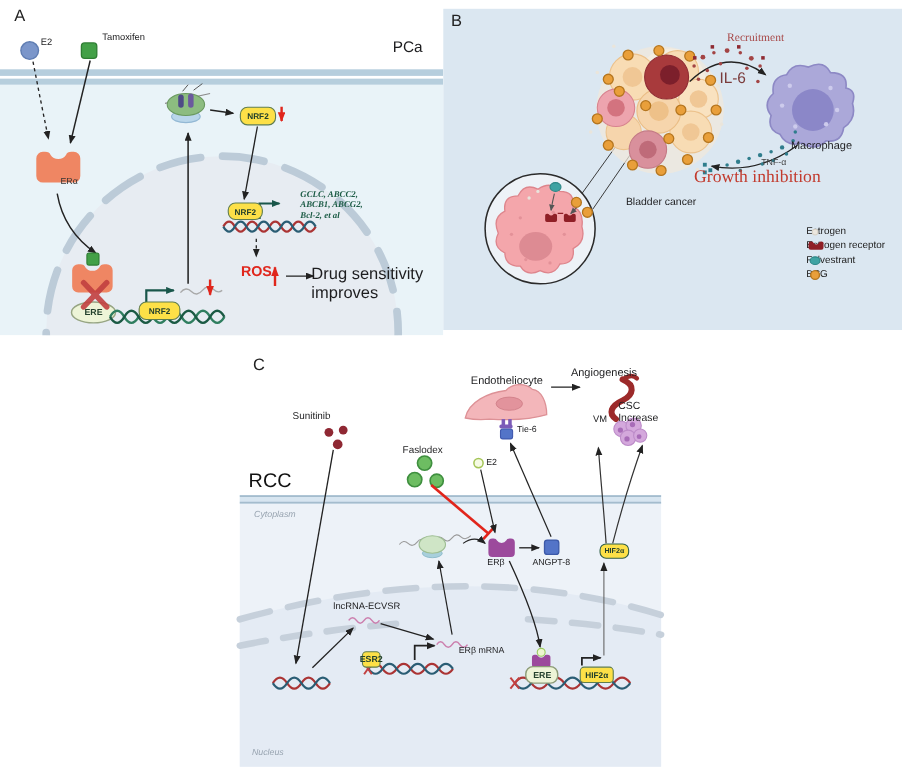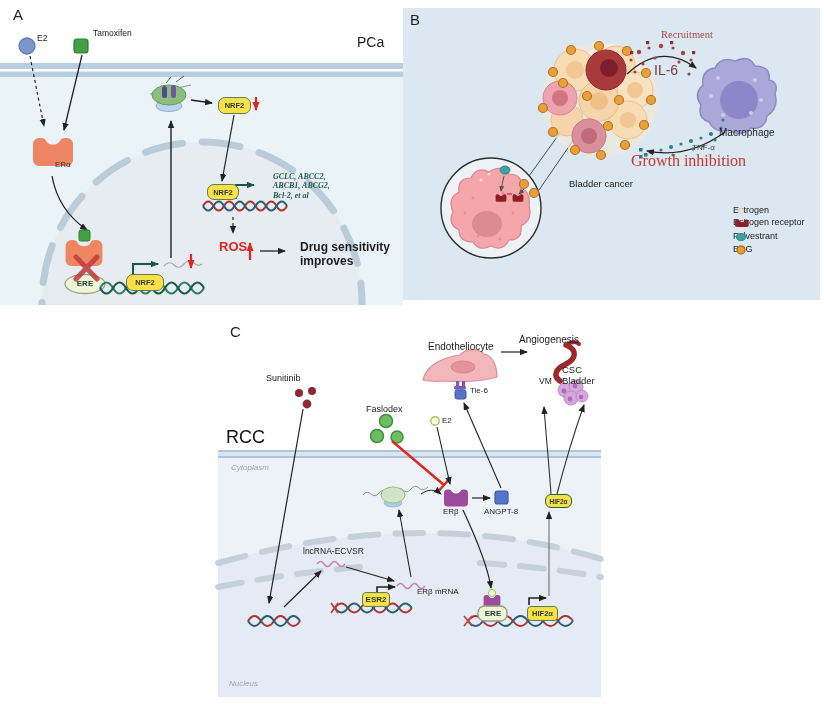--- a/index.html
+++ b/index.html
@@ -104,21 +104,21 @@
     <div class="t" style="left:357px;top:34px;font-size:14px">PCa</div>
     <div class="t" style="left:55px;top:160px;font-size:8px;color:#333">ERα</div>
     <div class="gbox" style="left:218px;top:97px;width:33px;height:17px;font-size:7.5px">NRF2</div>
     <div class="gbox" style="left:126px;top:274px;width:38px;height:17px;font-size:7.5px">NRF2</div>
     <div class="gbox" style="left:207px;top:184px;width:32px;height:16px;font-size:7.5px">NRF2</div>
     <div class="clearbox" style="left:68px;top:276px;width:34px;height:15px;font-size:8px">ERE</div>
     <div class="t genes pre" style="left:273px;top:172px">GCLC, ABCC2,
 ABCB1, ABCG2,
 Bcl-2, et al</div>
     <div class="t" style="left:219px;top:240px;font-size:13px;font-weight:bold;color:#e0261c">ROS</div>
-    <div class="t pre" style="left:300px;top:241px;font-size:12px;font-weight:bold">Drug sensitivity
+    <div class="t pre" style="left:283px;top:241px;font-size:15px;font-weight:normal">Drug sensitivity
 improves</div>
   </div>
 
   <div class="panel" style="left:403px;top:8px;width:417px;height:292px;background:#dbe7f1">
     <svg width="417" height="292" viewBox="0 0 417 292">
       <defs>
         <marker id="bB" markerUnits="userSpaceOnUse" markerWidth="9" markerHeight="8" refX="7" refY="3.2" orient="auto">
             <path d="M0,0 L8,3.2 L0,6.4 Z" fill="#222"></path>
           </marker>
         <marker id="bS" markerUnits="userSpaceOnUse" markerWidth="7" markerHeight="6" refX="5" refY="2.5" orient="auto">
@@ -407,24 +407,24 @@
     <div class="t" style="left:226px;top:122px;font-size:18px;font-weight:500;color:#111">RCC</div>
     <div class="t ital" style="left:231px;top:158px">Cytoplasm</div>
     <div class="t ital" style="left:229px;top:374px">Nucleus</div>
     <div class="t" style="left:366px;top:99px;font-size:9px">Faslodex</div>
     <div class="t" style="left:442px;top:111px;font-size:8px">E2</div>
     <div class="t" style="left:428px;top:36px;font-size:10px">Endotheliocyte</div>
     <div class="t" style="left:470px;top:81px;font-size:8px">Tie-6</div>
     <div class="t" style="left:519px;top:29px;font-size:10px">Angiogenesis</div>
     <div class="t" style="left:539px;top:72px;font-size:8.5px">VM</div>
     <div class="t pre" style="left:562px;top:60px;font-size:9.5px">CSC
-Bladder</div>
+Increase</div>
     <div class="t" style="left:443px;top:202px;font-size:8px">ERβ</div>
     <div class="t" style="left:484px;top:202px;font-size:8px">ANGPT-8</div>
     <div class="gbox" style="left:545px;top:189px;width:27px;height:14px;font-size:6.5px;border-radius:6px;border-color:#2f5e46">HIF2α</div>
     <div class="t" style="left:303px;top:242px;font-size:8.5px">lncRNA-ECVSR</div>
-    <div class="gbox" style="left:362px;top:287px;width:28px;height:15px;font-size:8px;border-radius:4px">ESR2</div>
+    <div class="gbox" style="left:329px;top:287px;width:17px;height:15px;font-size:8px;border-radius:4px">ESR2</div>
     <div class="t" style="left:417px;top:282px;font-size:8px">ERβ mRNA</div>
     <div class="clearbox" style="left:479px;top:302px;width:28px;height:13px;font-size:8px">ERE</div>
     <div class="gbox" style="left:527px;top:301px;width:31px;height:15px;font-size:7.5px;border-radius:4px">HIF2α</div>
   </div>
 
 </div>
 
 </body></html>

